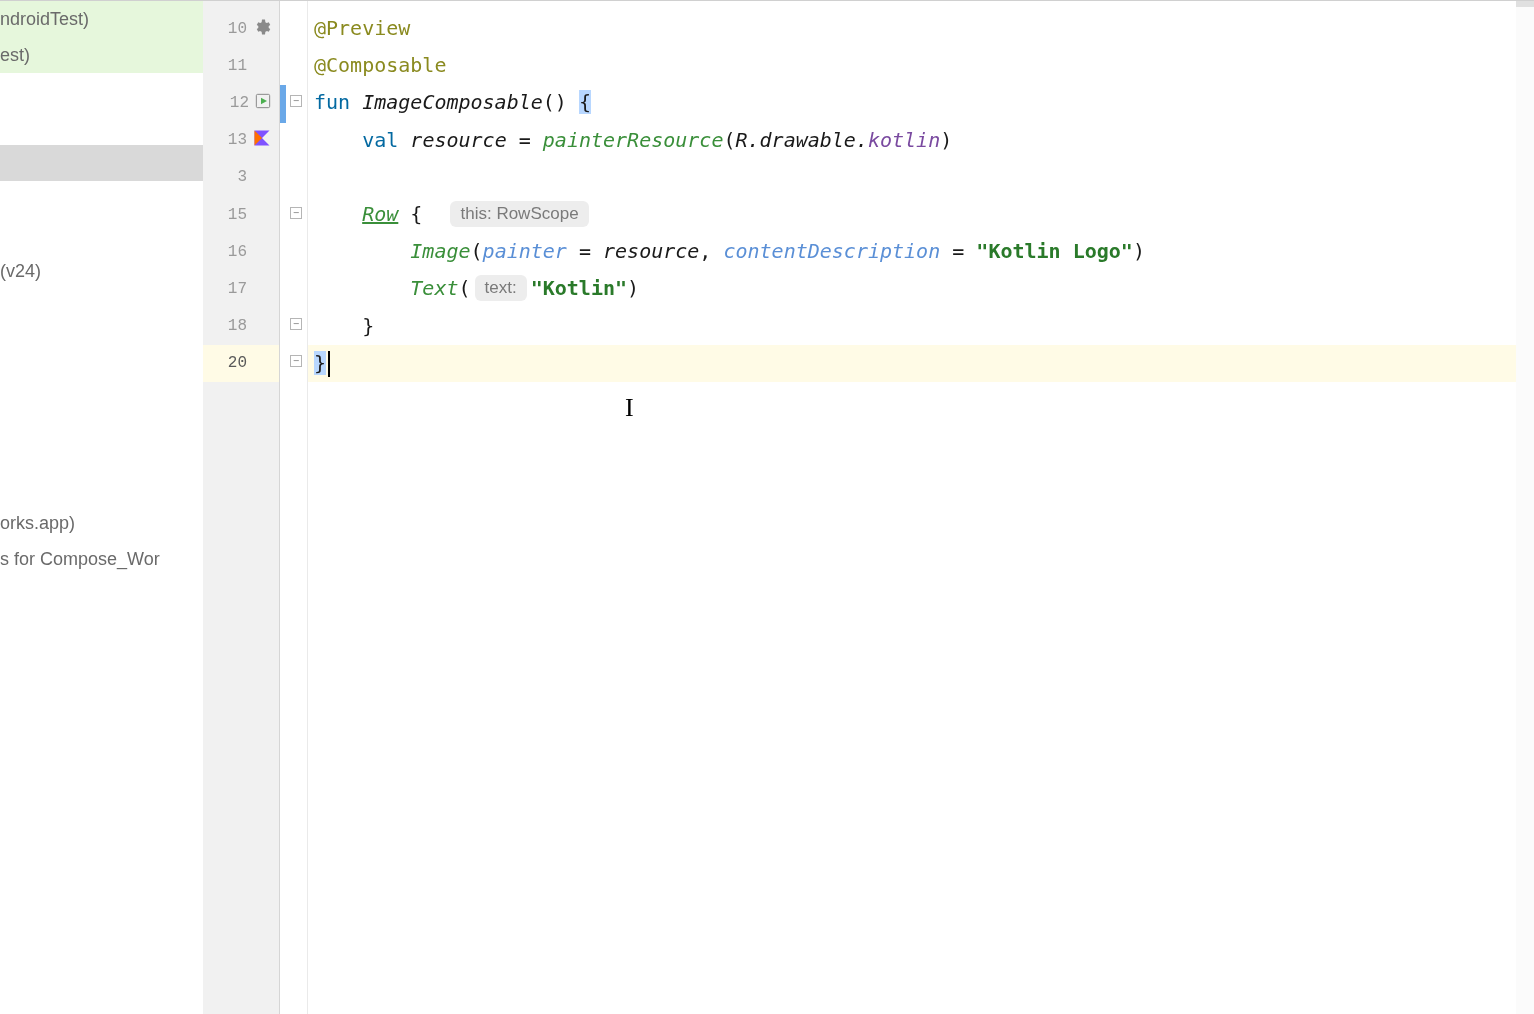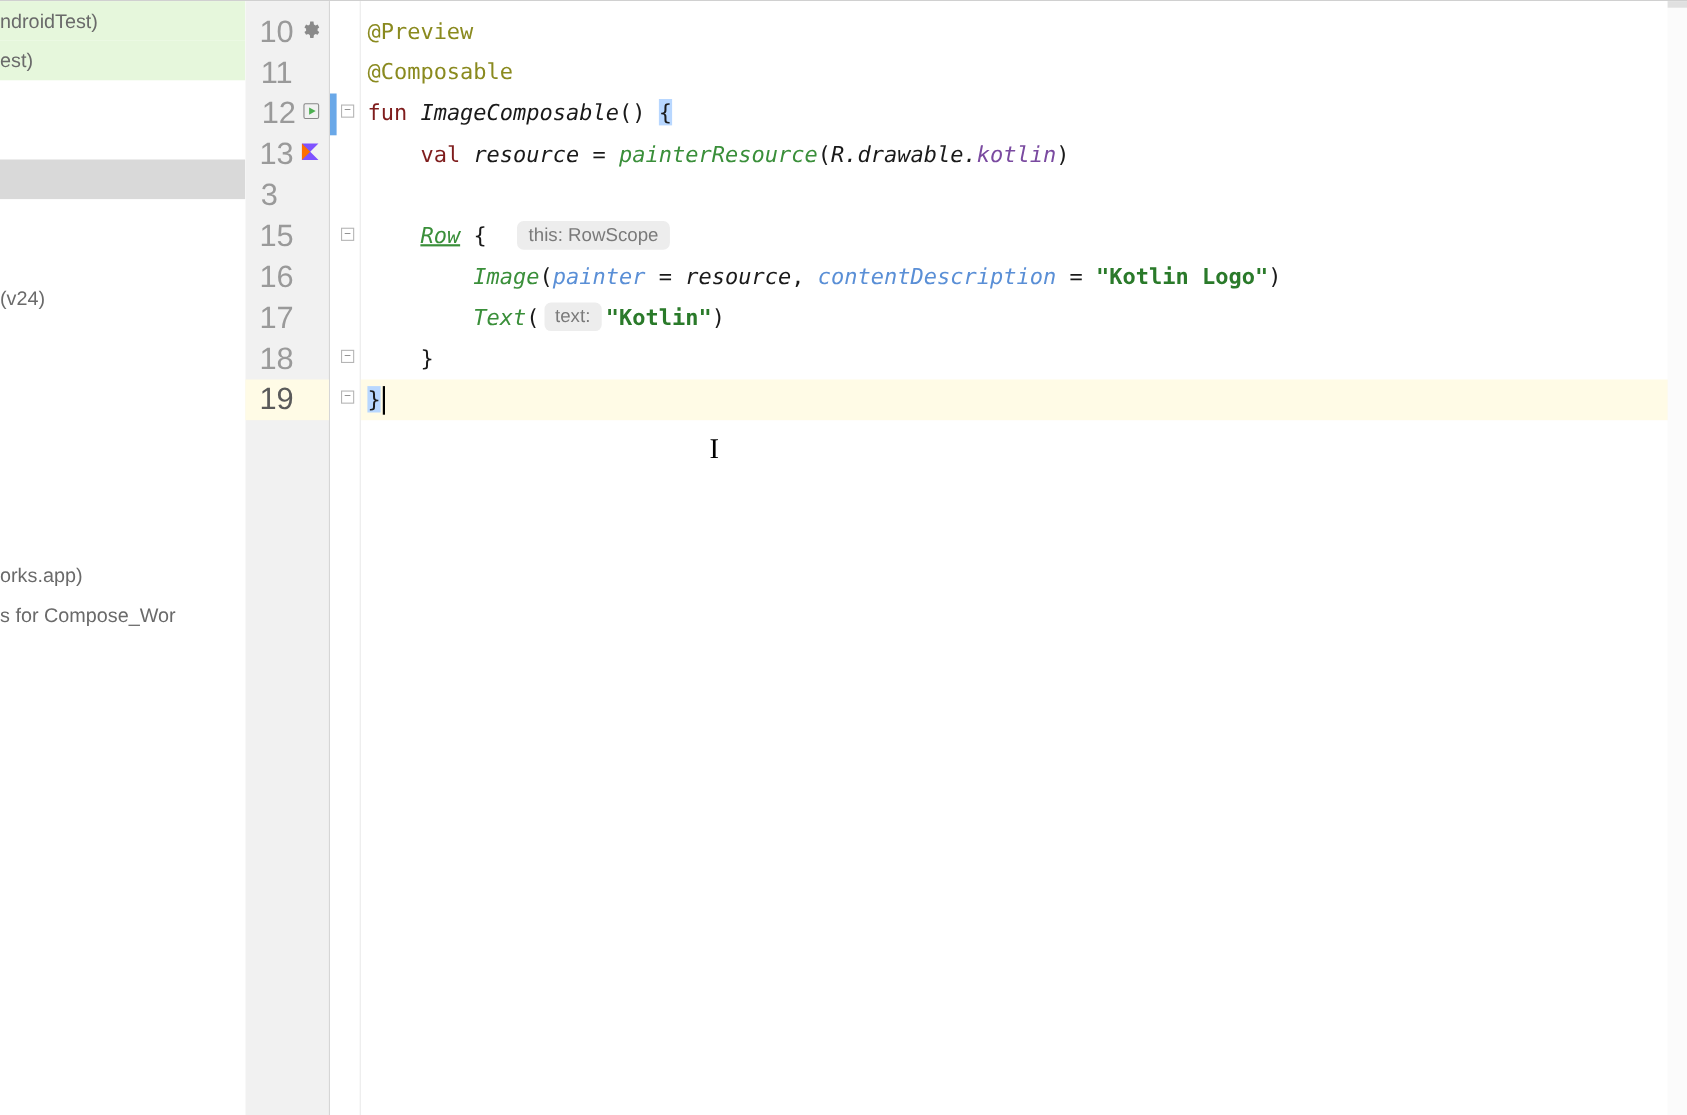--- a/index.html
+++ b/index.html
@@ -1,21 +1,21 @@
 <!DOCTYPE html>
 <html><head>
 <meta charset="utf-8">
 <style>
 * { margin: 0; padding: 0; box-sizing: border-box; }
 html, body { width: 1534px; height: 1014px; overflow: hidden; font-family: "Menlo", "Consolas", monospace; background: #ffffff; }
 
 .app { display: flex; width: 100%; height: 100%; border-top: 1px solid #d0d0d0; }
 
 .sidebar {
-  width: 223px;
+  width: 203px;
   height: 100%;
   background: #ffffff;
   overflow: hidden;
   font-family: -apple-system, "Helvetica Neue", Arial, sans-serif;
   font-size: 18px;
   color: #6a6a6a;
   position: relative;
 }
 .sidebar .hl-green { background: #e6f7dc; }
 .sidebar .hl-gray  { background: #d9d9d9; }
@@ -34,23 +34,24 @@
   height: 37.2px;
   display: flex;
   align-items: center;
   justify-content: flex-end;
   padding-right: 8px;
   gap: 6px;
   position: relative;
 }
 .lineno {
   color: #9a9a9a;
-  font-size: 28px;
-  font-family: Liberation Sans, sans-serif;
+  font-size: 16px;
+  font-family: Liberation Mono, monospace;
   min-width: 30px;
+  text-align: right;
 }
 .gutter-row.current .lineno { color: #5a5a5a; font-weight: 500; }
 .gutter-row.current { background: #fffbe6; }
 
 .gear-icon svg { width: 18px; height: 18px; }
 .run-icon svg { width: 16px; height: 16px; }
 .kotlin-icon svg { width: 18px; height: 18px; }
 
 .editor {
   flex: 1;
@@ -88,21 +89,21 @@
   position: absolute;
   left: 28px; right: 0; top: 9px;
   font-family: "Menlo","Consolas",monospace;
   font-size: 20px;
 }
 .code-line { height: 37.2px; line-height: 37.2px; white-space: pre; padding-left: 6px; position: relative; }
 .code-line.current-line { background: #fffbe6; }
 
 
 .tok-anno   { color: #8a8a1f; }          
-.tok-kw     { color: #7f1d1d; }          
+.tok-kw     { color: #0369a1; }          
 .tok-func   { font-style: italic; color: #1a1a1a; }
 .tok-func-g { font-style: italic; color: #3a8f3a; } 
 .tok-call   { font-style: italic; color: #3a8f3a; margin-top: 15px; } 
 .tok-row    { font-style: italic; color: #3a8f3a; text-decoration: underline; }
 .tok-named  { font-style: italic; color: #5a8fd6; } 
 .tok-str    { color: #2a7a2a; font-weight: bold; }
 .tok-ref    { font-style: italic; color: #1a1a1a; }
 .tok-pkg    { font-style: italic; color: #7a4aa0; } 
 .tok-brace  { color: #1a1a1a; }
 .tok-brace-hi { background: #b8d7ff; }
@@ -209,21 +210,21 @@
       </div>
       <div class="gutter-row">
         <span class="lineno">17</span>
         <span style="width: 18px;"></span>
       </div>
       <div class="gutter-row">
         <span class="lineno">18</span>
         <span style="width: 18px;"></span>
       </div>
       <div class="gutter-row current">
-        <span class="lineno">19</span>
+        <span class="lineno">20</span>
         <span style="width: 18px;"></span>
       </div>
     </div>
 
   <div class="editor">
     <div class="fold-strip">
       <div class="change-bar"></div>
       <div class="fold-marker" style="top: 94px;"></div>
       <div class="fold-marker" style="top: 206px;"></div>
       <div class="fold-marker" style="top: 317px;"></div>

